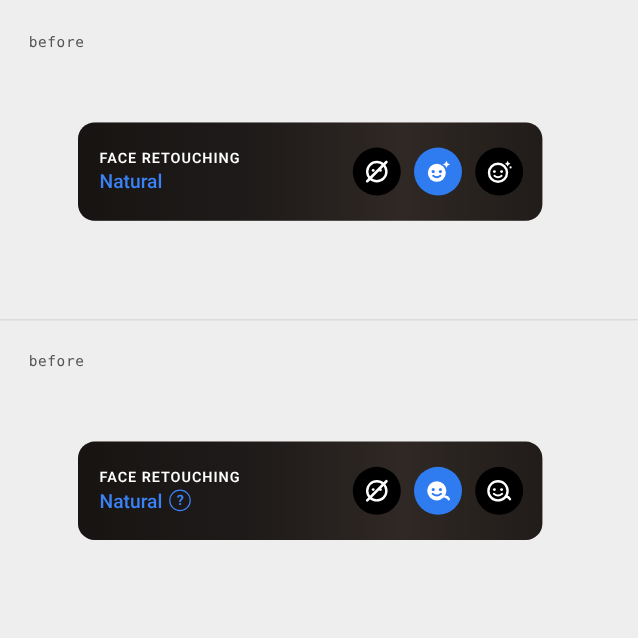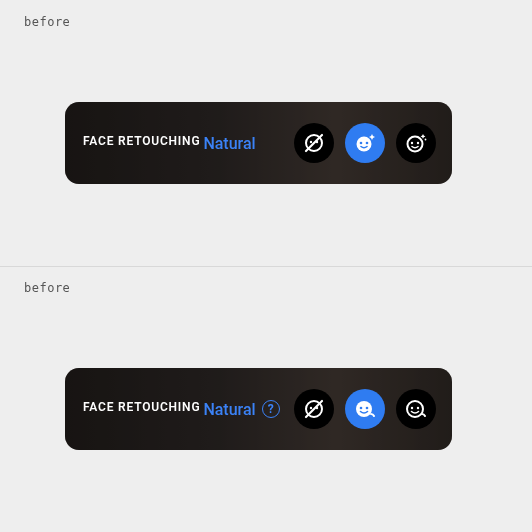--- a/index.html
+++ b/index.html
@@ -18,21 +18,21 @@
   .divider {
     position: absolute;
     top: 266px;
     left: 0;
     right: 0;
     height: 1px;
     background: #d8d8d8;
   }
   .label {
     position: absolute;
-    top: 15px;
+    top: 28px;
     left: 24px;
     font-family: "Menlo", "Consolas", monospace;
     font-size: 12px;
     color: #555;
     letter-spacing: 0.5px;
   }
   .panel {
     position: absolute;
     left: 65px;
     top: 102px;
@@ -50,33 +50,32 @@
     position: absolute;
     inset: 0;
     background: rgba(0,0,0,0.45);
     pointer-events: none;
   }
   .panel-text {
     position: relative;
     z-index: 1;
     flex: 1;
     display: flex;
-    flex-direction: row;
+    flex-direction: column;
     gap: 3px;
   }
   .title {
     font-size: 12px;
     font-weight: 600;
     letter-spacing: 0.8px;
     color: #ffffff;
     text-transform: uppercase;
   }
   .value-row {
     display: flex;
-    align-items: center;
     gap: 6px;
   }
   .value {
     font-size: 16px;
     font-weight: 500;
     color: #3b82f6;
   }
   .help-circle {
     width: 18px;
     height: 18px;

